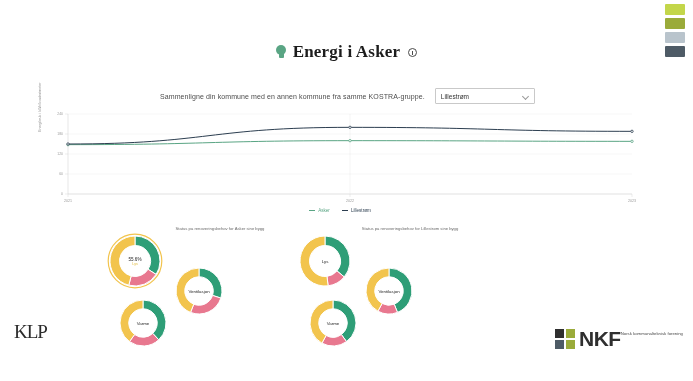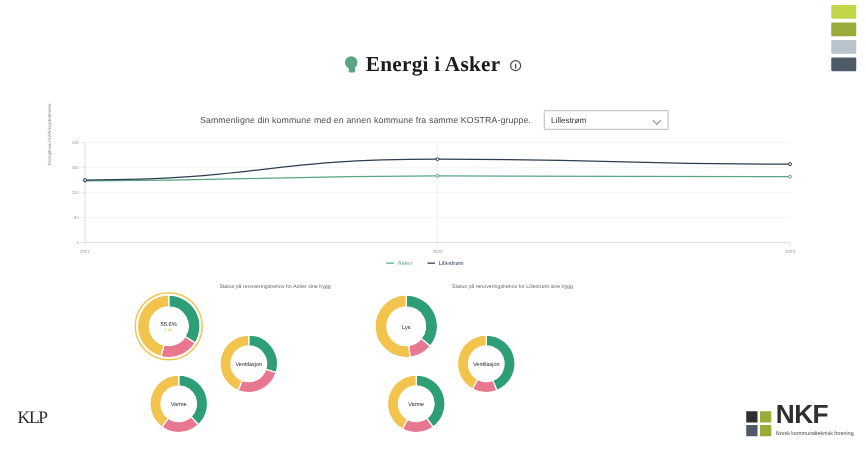--- a/index.html
+++ b/index.html
@@ -103,29 +103,29 @@
     display: flex; flex-direction: column; align-items: center; justify-content: center;
     pointer-events: none;
   }
   .donut-label .name { font-size: 4.4px; color: #1f1f1f; font-weight: 400; }
   .donut-label .pct  { font-size: 3.6px; color: #e0b93a; }
 
   
   .klp-logo { position: absolute; left: 14px; bottom: 20px; }
   .klp-text {
     font-family: "Liberation Serif", serif;
-    font-size: 14px; color: #2b2b2b; letter-spacing: -1px;
+    font-size: 19px; color: #2b2b2b; letter-spacing: -1px;
   }
   .nkf-logo {
     position: absolute; right: 10px; bottom: 14px;
     display: flex; align-items: flex-end; gap: 4px;
   }
   .nkf-squares { display: grid; grid-template-columns: repeat(2, 9px); grid-gap: 2px; }
   .nkf-sq { width: 9px; height: 9px; }
-  .nkf-right { display: flex; flex-direction: column; }
+  .nkf-right { display: flex; flex-direction: row; }
   .nkf-word { font-size: 21px; font-weight: 700; color: #2f2f2f; line-height: 0.95; letter-spacing: -0.5px; }
   .nkf-tag { font-size: 4.3px; color: #4a4a4a; margin-top: 2px; }
 </style>
 </head>
 <body>
 
 <div class="page">
 
   <div class="swatches">
     <div class="swatch" style="background: rgb(195, 214, 74);"></div>

